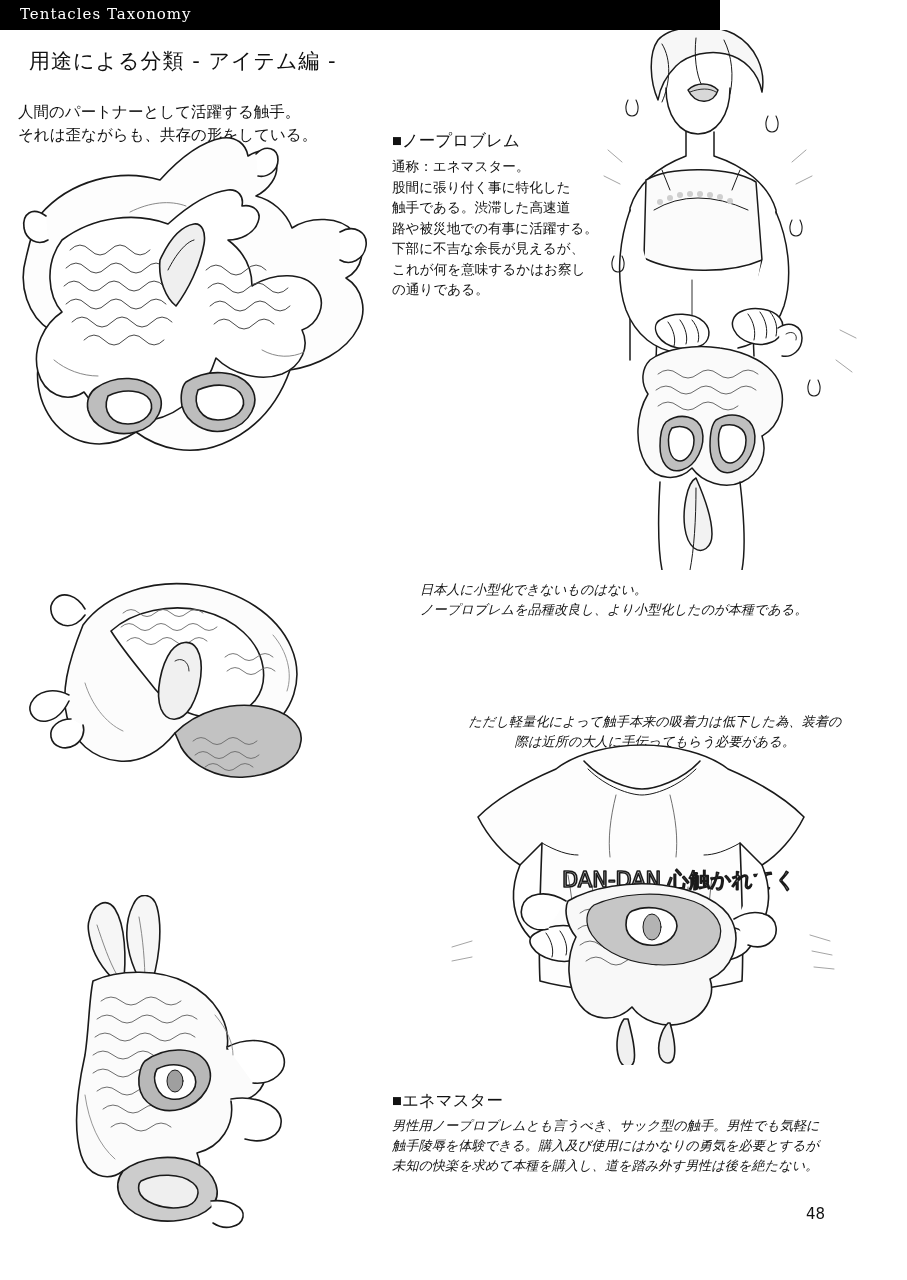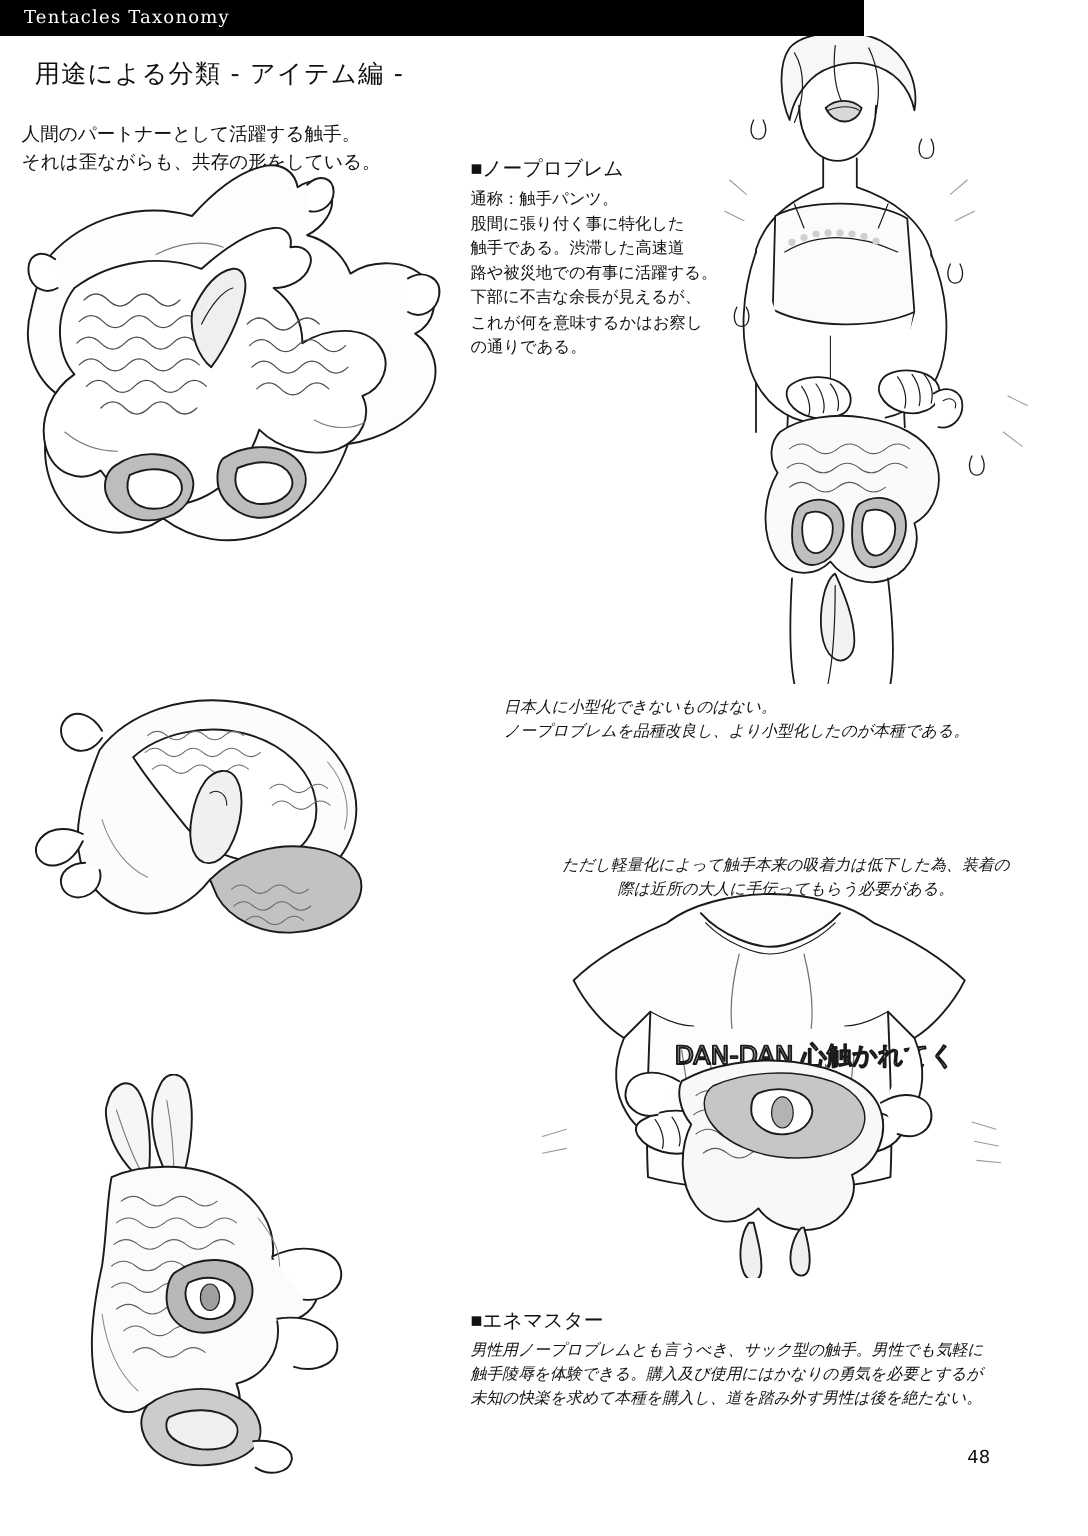--- a/index.html
+++ b/index.html
@@ -293,21 +293,21 @@
             <path d="M212 146 L196 154"></path>
           <path d="M236 330 L252 342"></path>
             <path d="M240 300 L256 308"></path>
         </g>
       </g>
     </svg>
   </div>
 
   <div class="entry1">
     <div class="entry-title">■ノープロブレム</div>
-    <div class="entry-body">通称：触手パンツ。
+    <div class="entry-body">通称：エネマスター。
 股間に張り付く事に特化した
 触手である。渋滞した高速道
 路や被災地での有事に活躍する。
 下部に不吉な余長が見えるが、
 これが何を意味するかはお察し
 の通りである。</div>
   </div>
 
   <div class="illus fig3">
     <svg width="320" height="260" viewBox="0 0 320 260" xmlns="http://www.w3.org/2000/svg">

